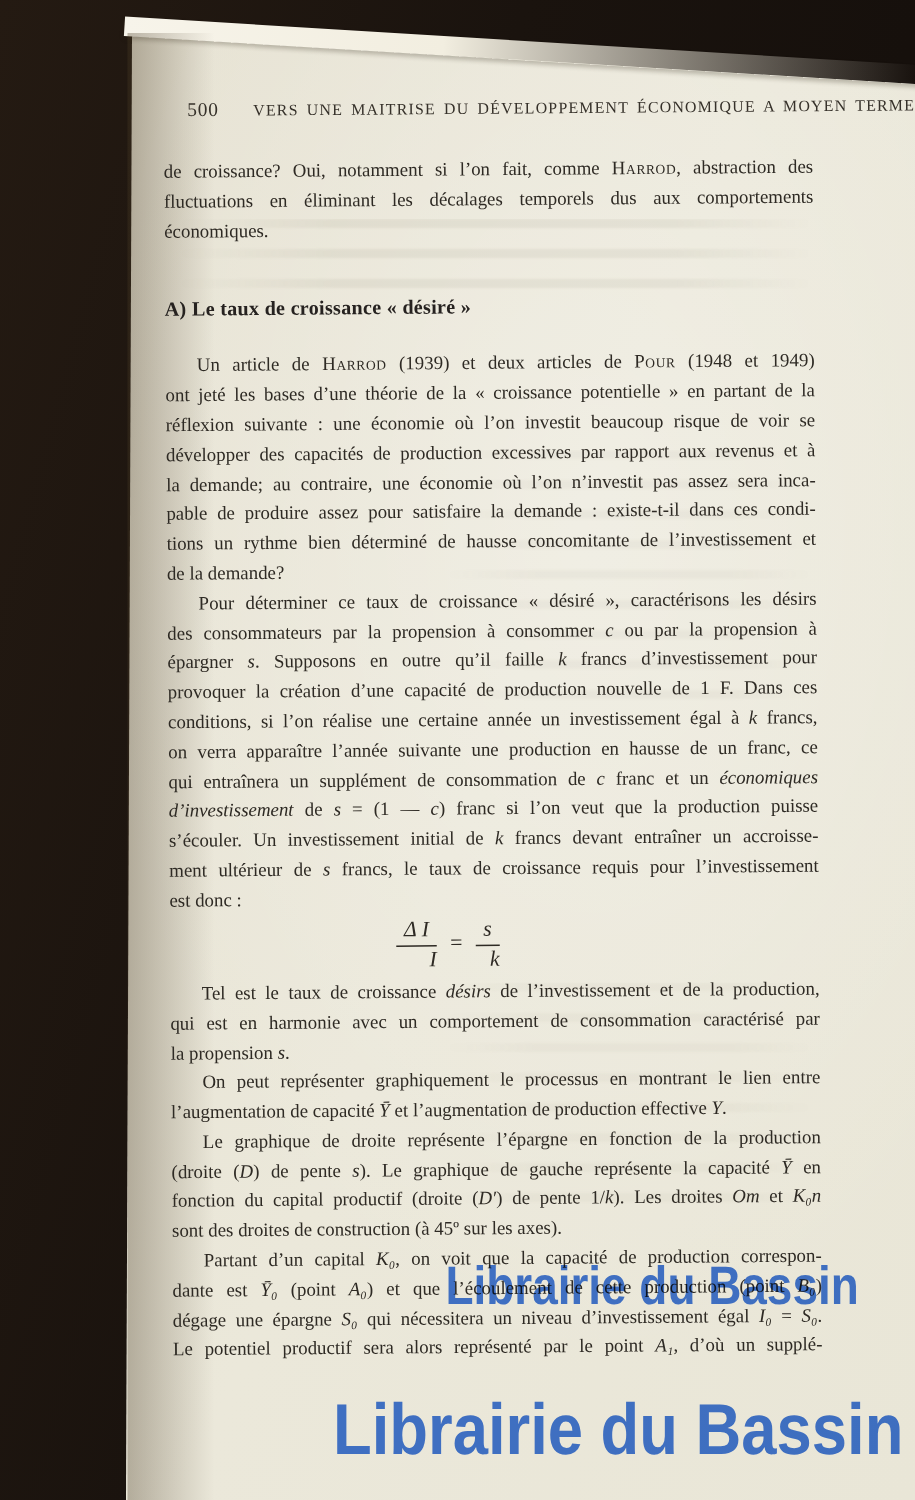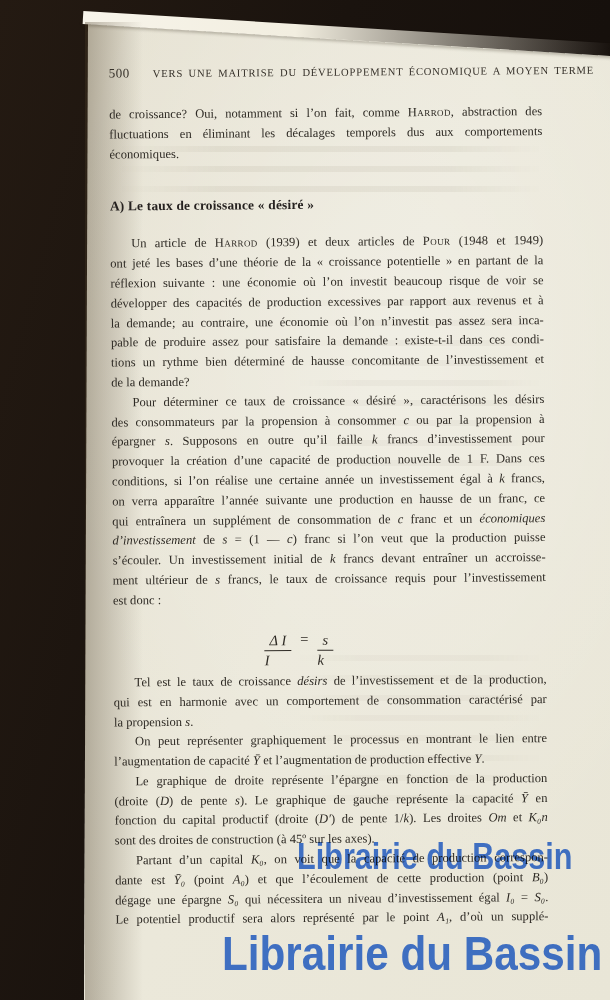--- a/index.html
+++ b/index.html
@@ -45,40 +45,40 @@
   
   .content {
     position:absolute; left:0; top:0; width:610px;
     box-sizing:border-box;
     padding:64px 65px 0 112px;
     transform:rotate(-0.45deg);
     transform-origin:300px 480px;
     color:#2e2a24;
   }
   .running-head { display:flex; align-items:baseline; margin-bottom:24px; color:#36312a; }
-  .pageno { font-size:13px; letter-spacing:0.5px; width:28px; margin-right:16px; flex:none; }
+  .pageno { font-size:13px; letter-spacing:0.5px; width:28px; margin-right:16px; flex:none;margin-left:16px; }
   .rtitle {
     flex:1; font-size:10.6px; letter-spacing:0.8px; word-spacing:2px;
     text-align:justify; text-align-last:justify; padding-top:1px; white-space:nowrap;
   }
   .para .line {
     font-size:12.6px; line-height:19.8px;
     text-align:justify; text-align-last:justify;
   }
   .para .line.last { text-align-last:auto; }
   .para.indent .line:first-child { text-indent:21px; }
   .line i { font-style:italic; }
   .sc { font-variant:small-caps; letter-spacing:0.4px; }
   .heading { font-weight:bold; font-size:13.4px; margin:34px 0 20px 0; letter-spacing:0.2px; color:#262220; }
   .formula {
     display:flex; justify-content:center; align-items:center; gap:9px;
     margin:2px 0 2px 0; font-size:14.5px; font-style:italic; color:#2e2a24;
     transform:translateX(-31px);
   }
-  .frac { display:inline-flex; flex-direction:column; align-items:flex-start; line-height:1.22;margin-top:20px; }
+  .frac { display:inline-flex; flex-direction:column; align-items:flex-end; line-height:1.22; }
   .frac .num { padding:0 5px 1px 5px; border-bottom:1px solid #2e2a24; }
   .frac .den { padding-top:1px; }
   .eqsign { font-style:normal; padding-bottom:2px; }
   
   .wm {
     position:absolute; white-space:nowrap; line-height:1;
     font-family:"Liberation Sans","DejaVu Sans",sans-serif;
     font-weight:600;
     color:#2a67e0; opacity:0.88;
     mix-blend-mode:multiply;

